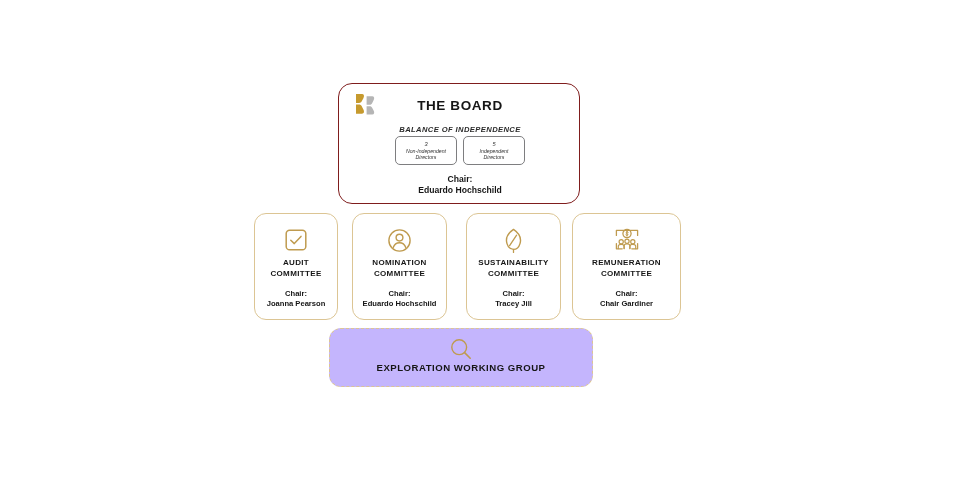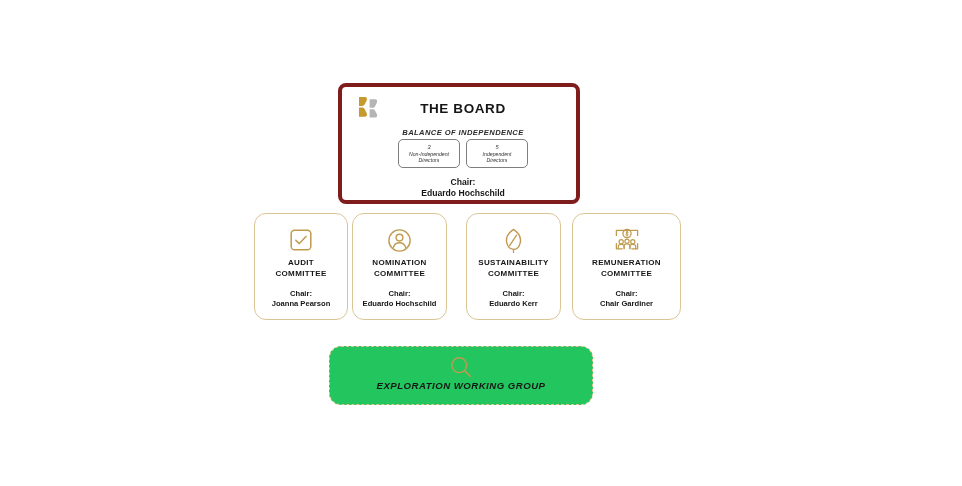--- a/index.html
+++ b/index.html
@@ -25,22 +25,22 @@
   }
 
   
   .board-card {
     position: absolute;
     left: 338px;
     top: 83px;
     width: 242px;
     height: 121px;
     box-sizing: border-box;
-    border: 4px solid #7f1d1d;
-    border-radius: 8px;
+    border: 1px solid #7f1d1d;
+    border-radius: 14px;
     background: #ffffff;
   }
   .board-logo {
     position: absolute;
     left: 12px;
     top: 7px;
     width: 30px;
     height: 30px;
   }
   .board-title {
@@ -111,21 +111,21 @@
     font-size: 8.6px;
     font-weight: bold;
     line-height: 1.28;
     color: #161616;
   }
 
   
   .committee-card {
     position: absolute;
     top: 213px;
-    width: 94px;
+    width: 84px;
     height: 107px;
     box-sizing: border-box;
     border: 1px solid #dcc594;
     border-radius: 12px;
     background: #ffffff;
   }
   .committee-card.c0 { left: 254px; }
   .committee-card.c1 { left: 352px; width: 95px; }
   .committee-card.c2 { left: 466px; width: 95px; }
   .committee-card.c3 { left: 572px; width: 109px; }
@@ -161,28 +161,27 @@
     font-size: 7.6px;
     font-weight: bold;
     line-height: 1.38;
     color: #161616;
   }
 
   
   .workgroup-card {
     position: absolute;
     left: 329px;
-    top: 346px;
+    top: 328px;
     width: 264px;
     height: 59px;
     box-sizing: border-box;
     border: 1px dashed #dcc594;
     border-radius: 12px;
-    background: #22c55e;
-    font-style: italic;
+    background: #c4b5fd;
   }
   .workgroup-icon {
     position: absolute;
     left: 0;
     top: 7px;
     width: 100%;
     height: 26px;
     display: flex;
     align-items: center;
     justify-content: center;
@@ -280,21 +279,21 @@
         <path d="M15.6 8.2 L8.6 18.6" fill="none" stroke="#bf9b4f" stroke-width="1.3" stroke-linecap="round"></path>
         <path d="M12.5 22.4 L12.5 25.4" fill="none" stroke="#bf9b4f" stroke-width="1.3" stroke-linecap="round"></path>
       </svg>
     </div>
     <div class="committee-name">
       <div>SUSTAINABILITY</div>
       <div>COMMITTEE</div>
     </div>
     <div class="committee-chair">
       <div>Chair:</div>
-      <div>Eduardo Kerr</div>
+      <div>Tracey Jill</div>
     </div>
   </div>
 
   <div class="committee-card c3">
     <div class="committee-icon">
       <svg width="28" height="26" viewBox="0 0 28 26">
         <path d="M3.4 8.4 L3.4 3.4 L24.6 3.4 L24.6 8.4" fill="none" stroke="#bf9b4f" stroke-width="1.3" stroke-linecap="round" stroke-linejoin="round"></path>
         <path d="M3.4 16.6 L3.4 21.8 L9.2 21.8" fill="none" stroke="#bf9b4f" stroke-width="1.3" stroke-linecap="round" stroke-linejoin="round"></path>
         <path d="M24.6 16.6 L24.6 21.8 L18.8 21.8" fill="none" stroke="#bf9b4f" stroke-width="1.3" stroke-linecap="round" stroke-linejoin="round"></path>
         <circle cx="14" cy="6.6" r="4.1" fill="none" stroke="#bf9b4f" stroke-width="1.3"></circle>

